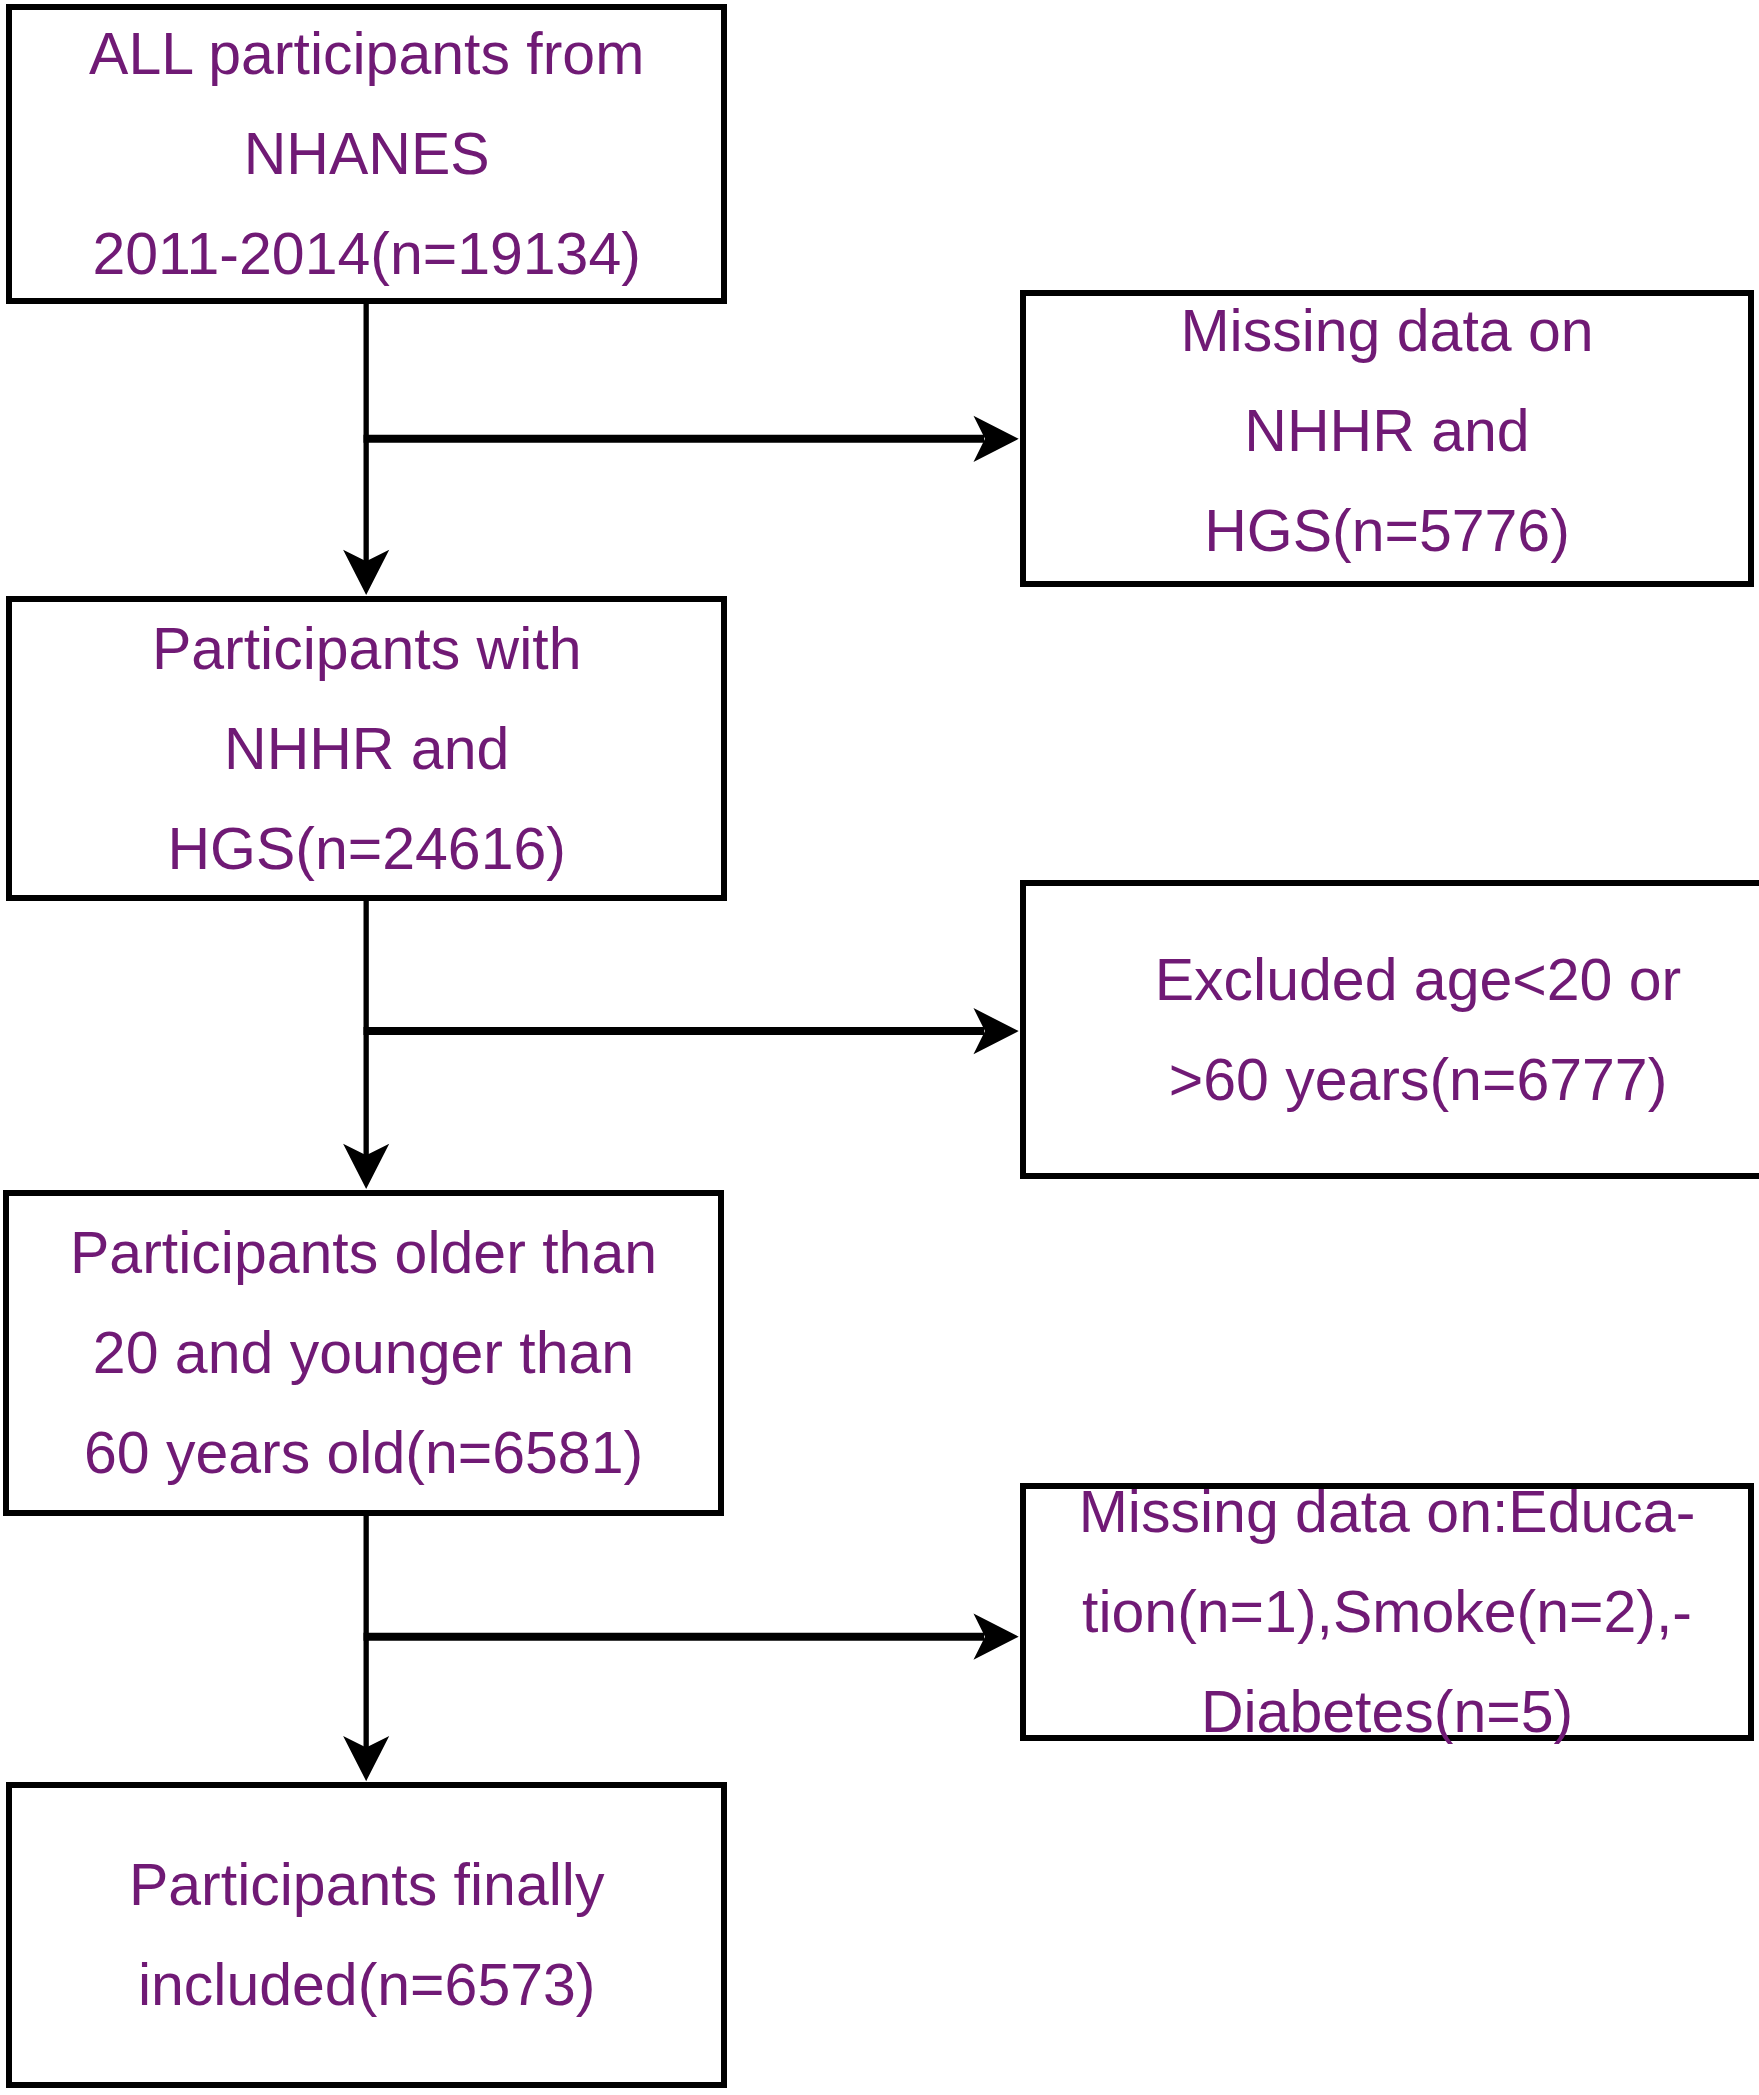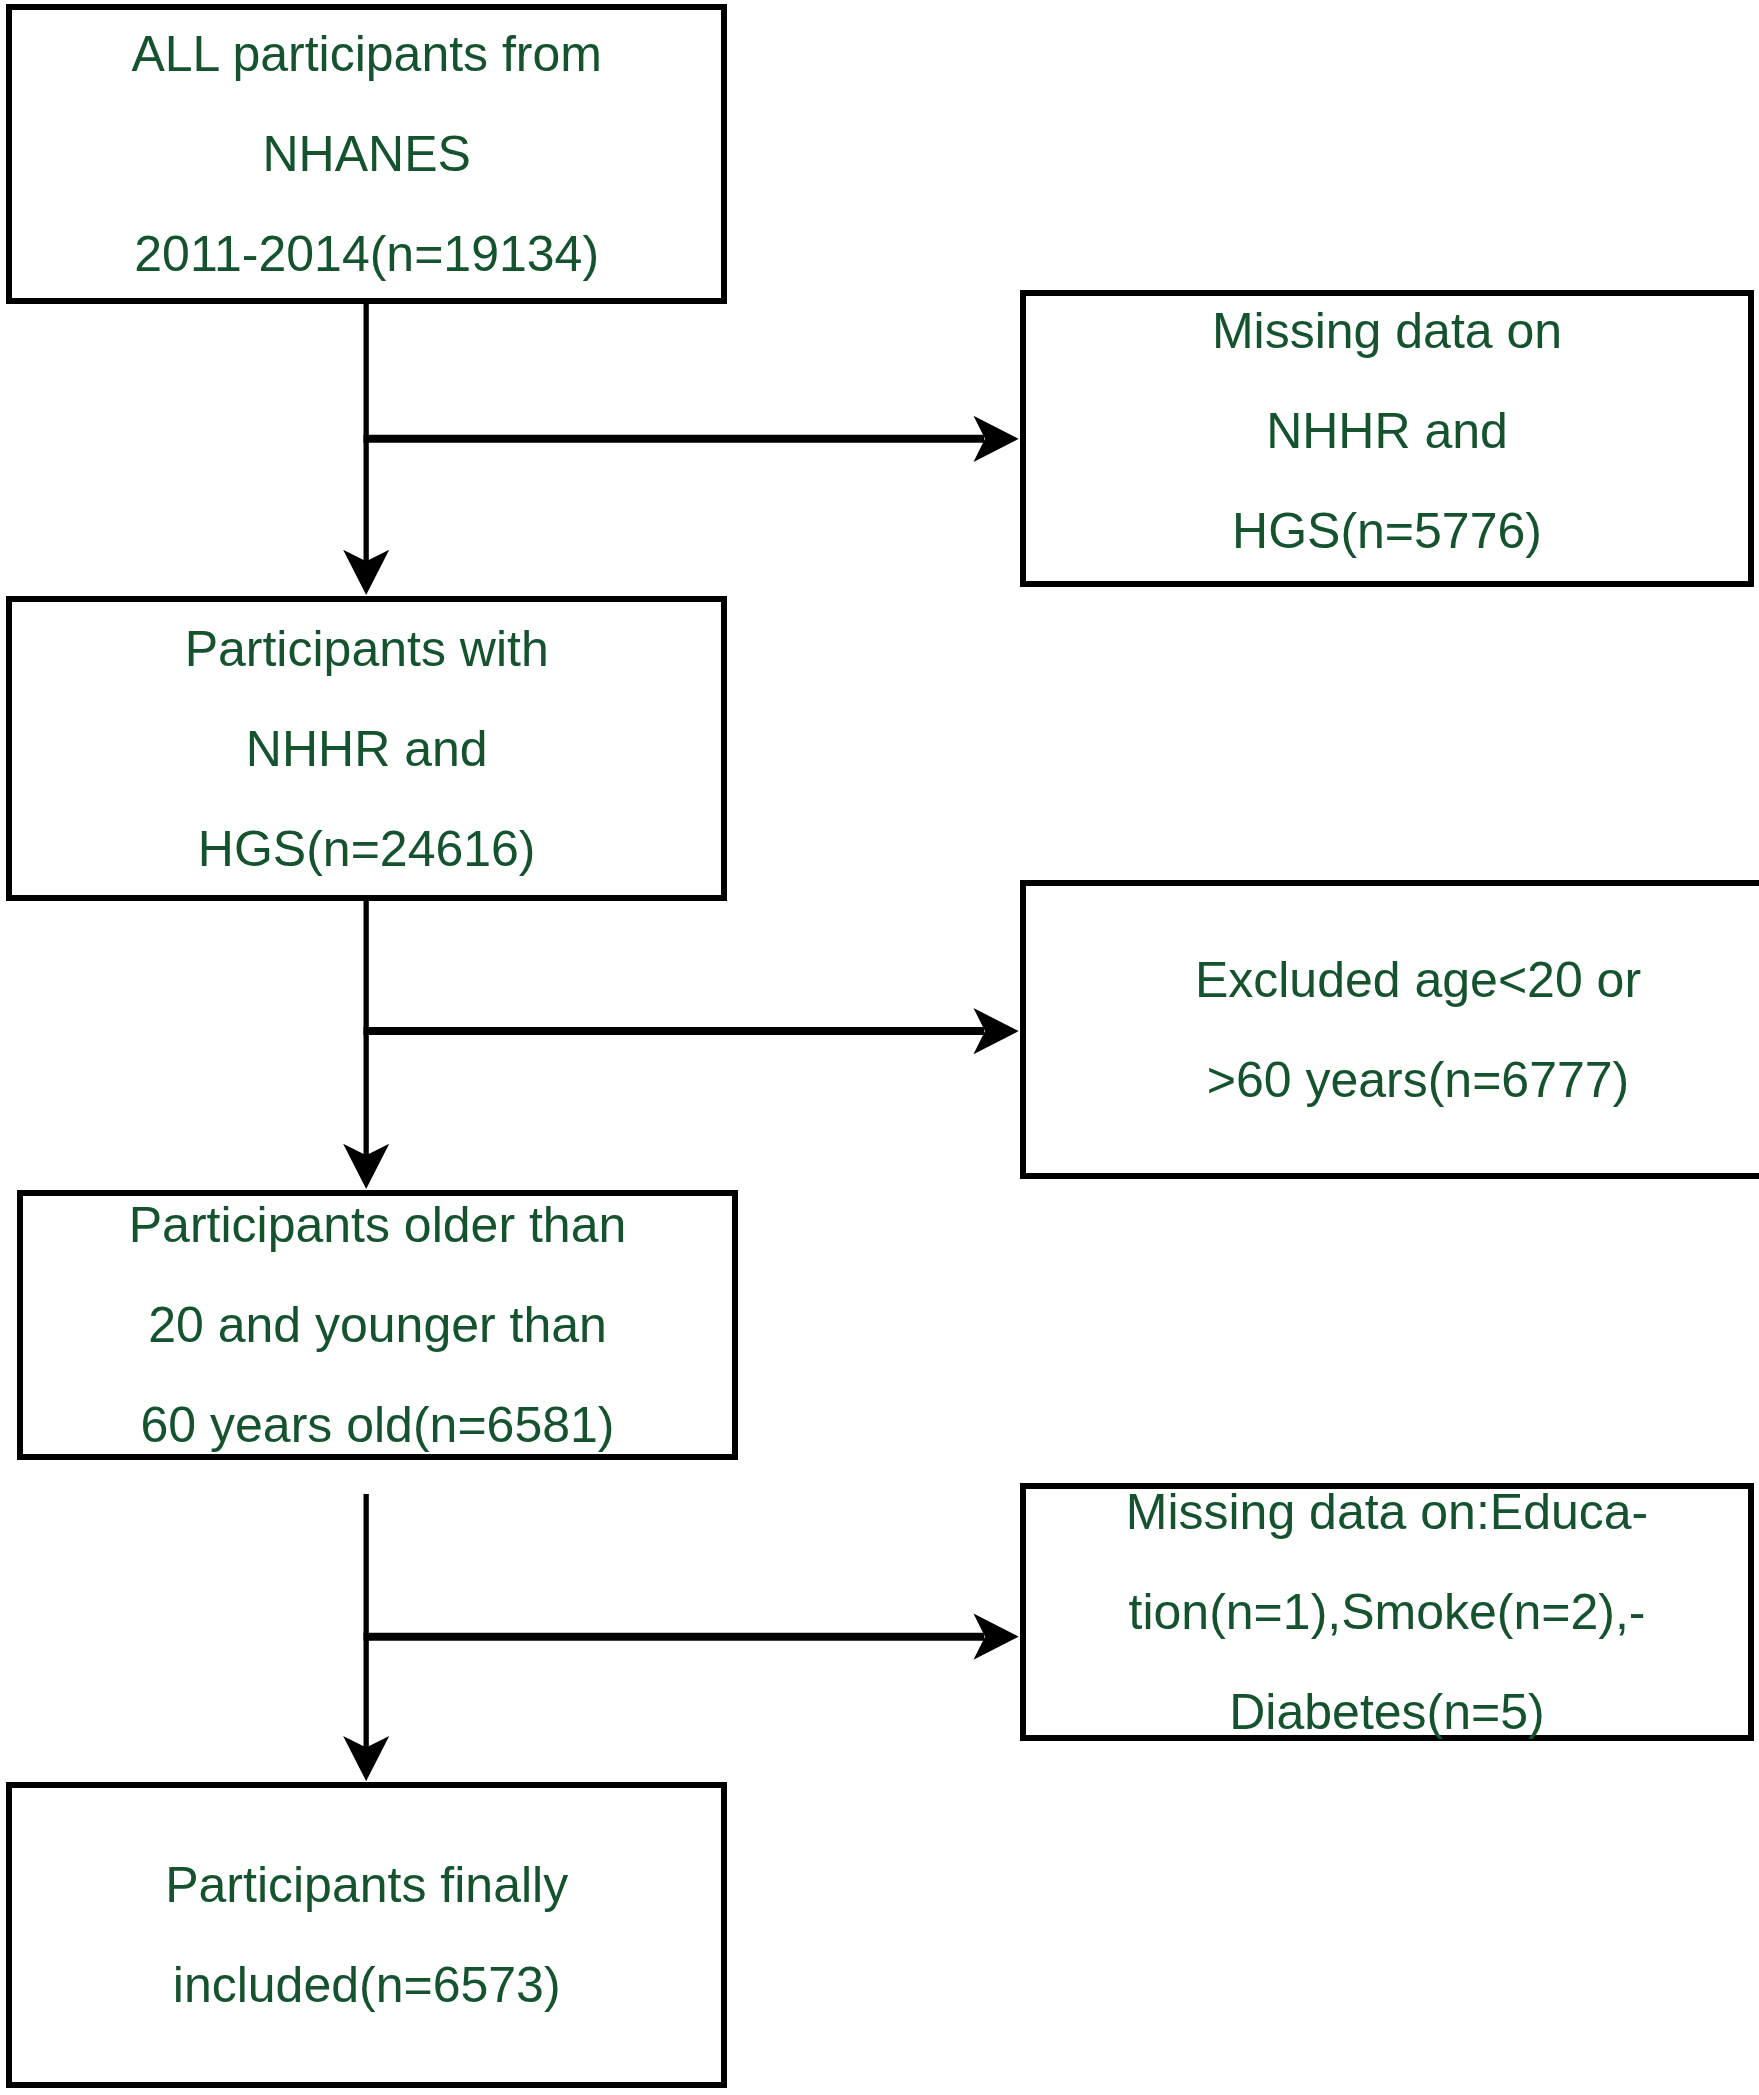--- a/index.html
+++ b/index.html
@@ -22,29 +22,29 @@
     border: 6.2px solid #000000;
     background: #ffffff;
     display: flex;
     align-items: center;
     justify-content: center;
     text-align: center;
     z-index: 2;
   }
   .flow-box .label {
     white-space: pre-line;
-    font-size: 50px;
+    font-size: 59px;
     line-height: 100px;
-    color: #14532d;
+    color: #701a75;
     width: 100%;
   }
   
   #box1 { left: 6.2px;    top: 4.4px;    width: 721px; height: 300px; }
   #box3 { left: 6.2px;    top: 596px;  width: 721px; height: 305px; }
-  #box5 { left: 17px;    top: 1190px; width: 721px; height: 270px; }
+  #box5 { left: 3px;    top: 1190px; width: 721px; height: 326px; }
   #box7 { left: 6.2px;    top: 1782px; width: 721px; height: 306px; }
   
   #box2 { left: 1020px; top: 290px;  width: 734px; height: 297px; align-items: flex-end; }
   #box4 { left: 1020px; top: 880px;  width: 796px; height: 299px; }
   #box6 { left: 1020px; top: 1483px; width: 734px; height: 258px; }
 
   #connector-layer {
     position: absolute;
     left: 0;
     top: 0;

